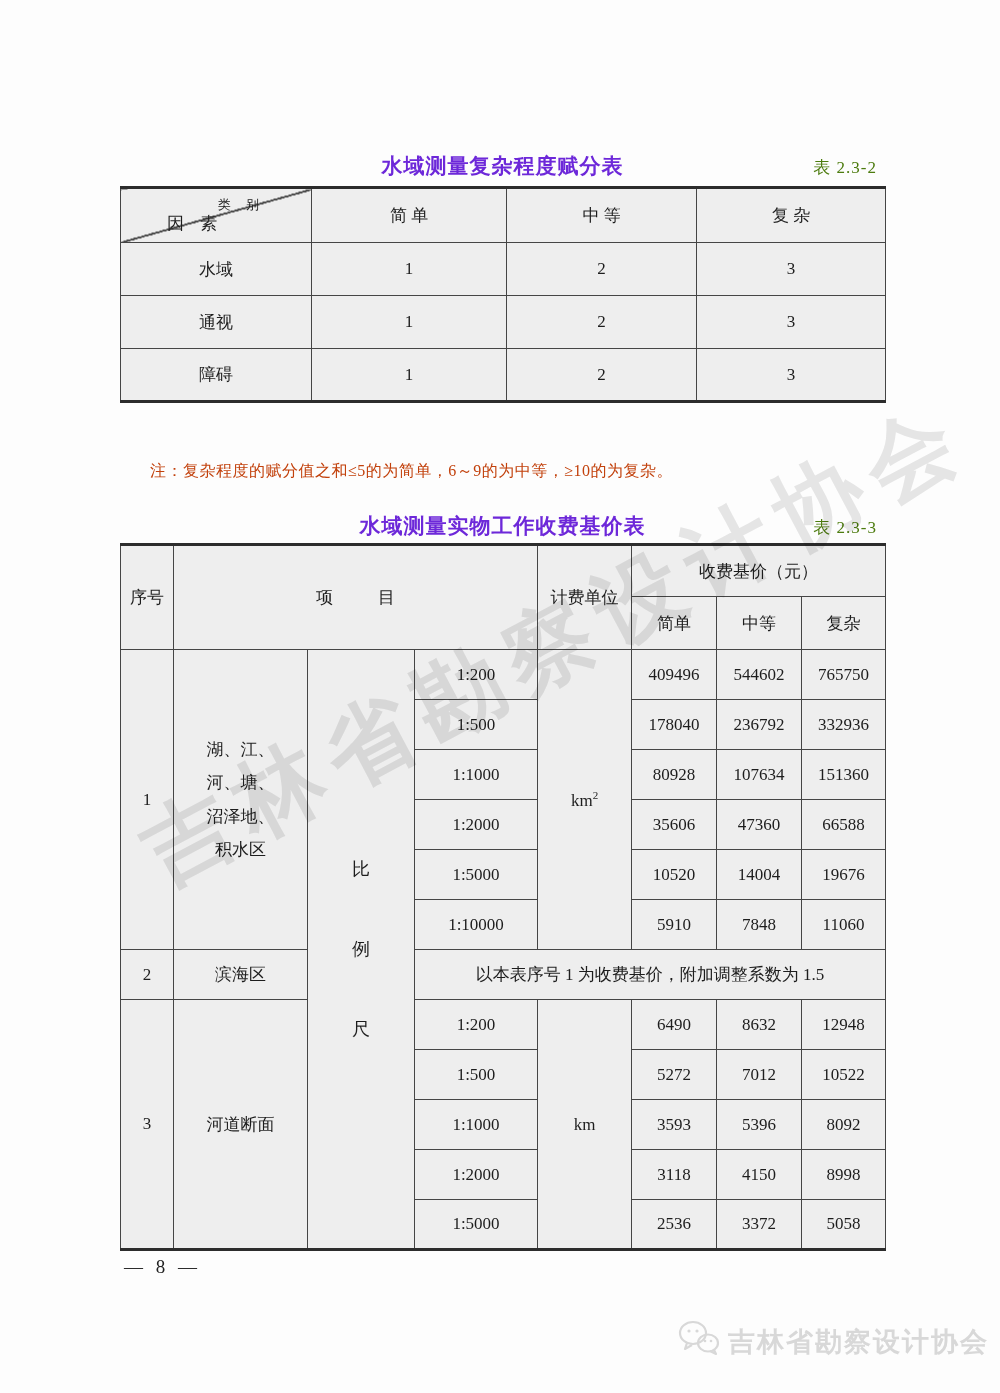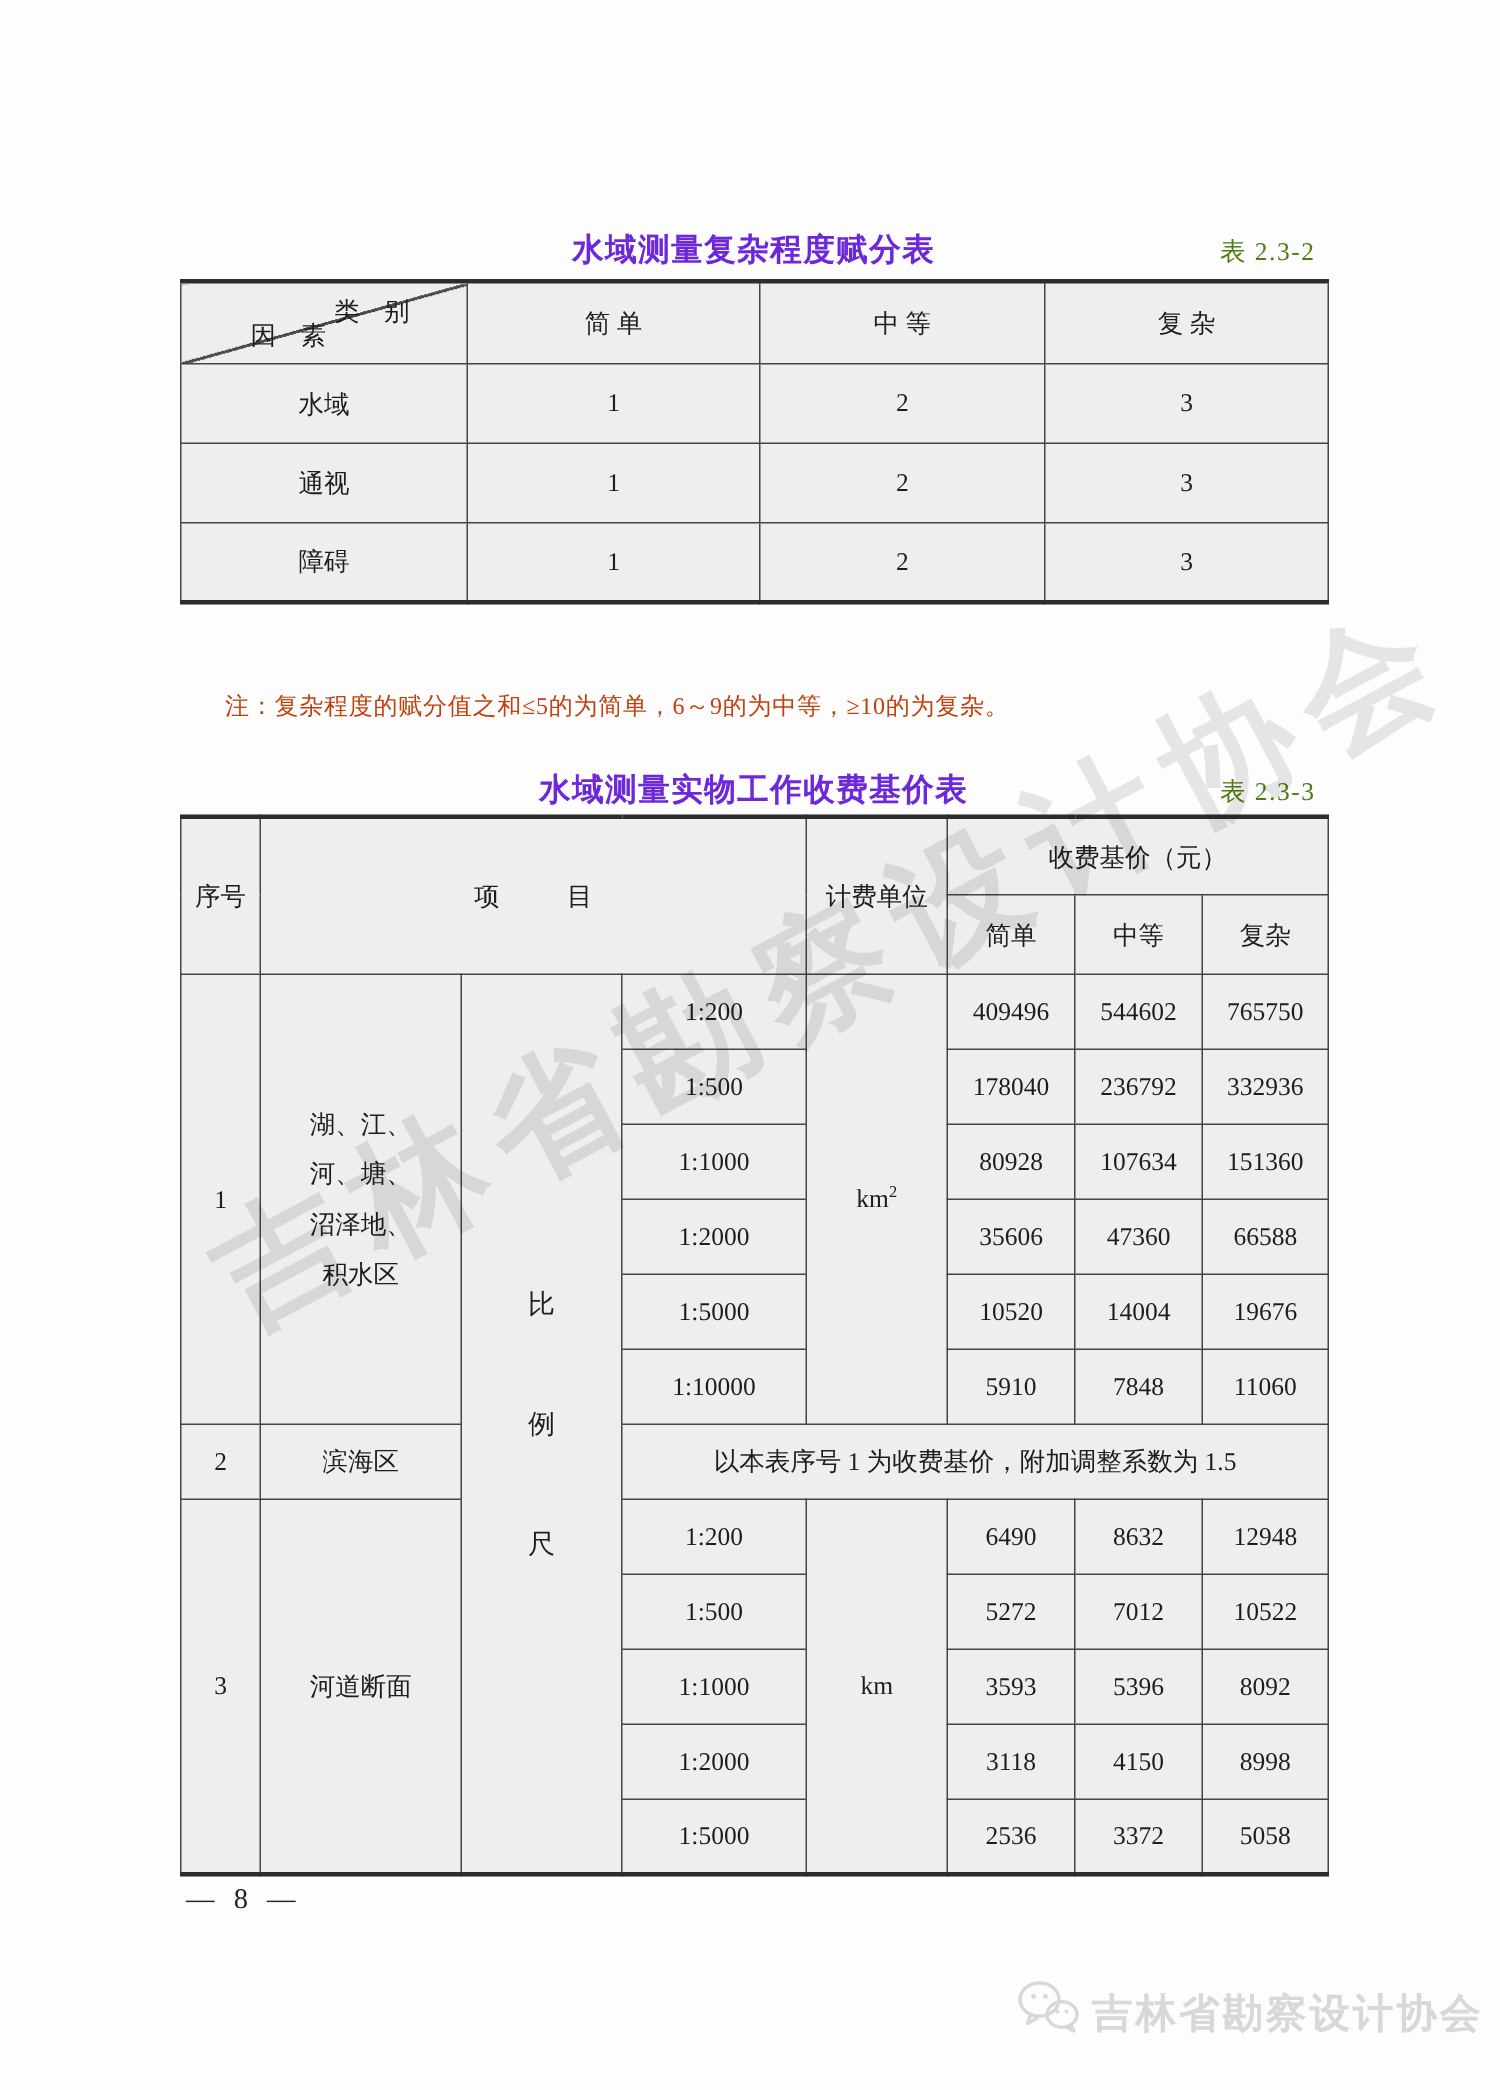--- a/index.html
+++ b/index.html
@@ -44,21 +44,21 @@
   tr.h55{height:55px;} tr.h53{height:53px;}
   tr.h52{height:52px;} tr.h50{height:50px;}
 
   
   td.diag{
     position:relative;padding:0;
     background-image:linear-gradient(to bottom right,
       transparent calc(50% - 1px), #4a4a4a calc(50% - 1px),
       #4a4a4a calc(50% + 1px), transparent calc(50% + 1px));
   }
-  .diag-top{position:absolute;top:7px;right:32px;font-size:17px;letter-spacing:6px;}
+  .diag-top{position:absolute;top:7px;right:46px;font-size:13px;letter-spacing:6px;}
   .diag-bottom{position:absolute;bottom:7px;left:46px;font-size:17px;letter-spacing:6px;}
 
   .sp-wide{letter-spacing:14px;text-indent:14px;}
   .multi{white-space:pre-line;display:inline-block;text-align:center;line-height:1.95;}
   .scale-label-cell{vertical-align:middle;}
   .scale-label{display:flex;flex-direction:column;align-items:center;gap:56px;font-size:18px;}
   sup{font-size:11px;}
 
   
   .note{position:absolute;left:150px;top:461px;font-size:16px;color:#c2410c;letter-spacing:0.5px;}

